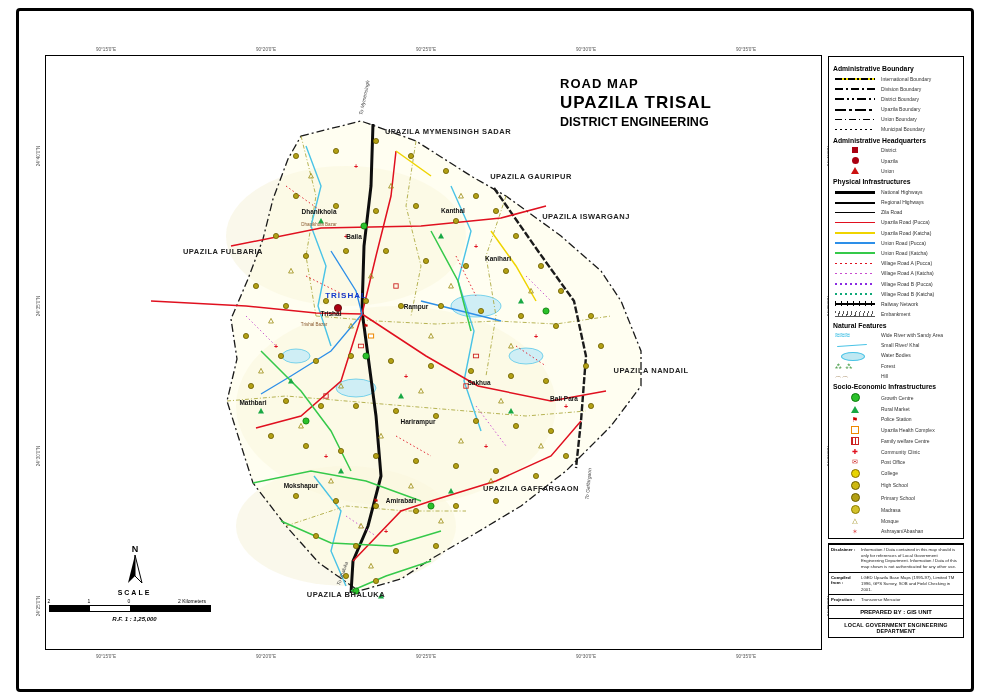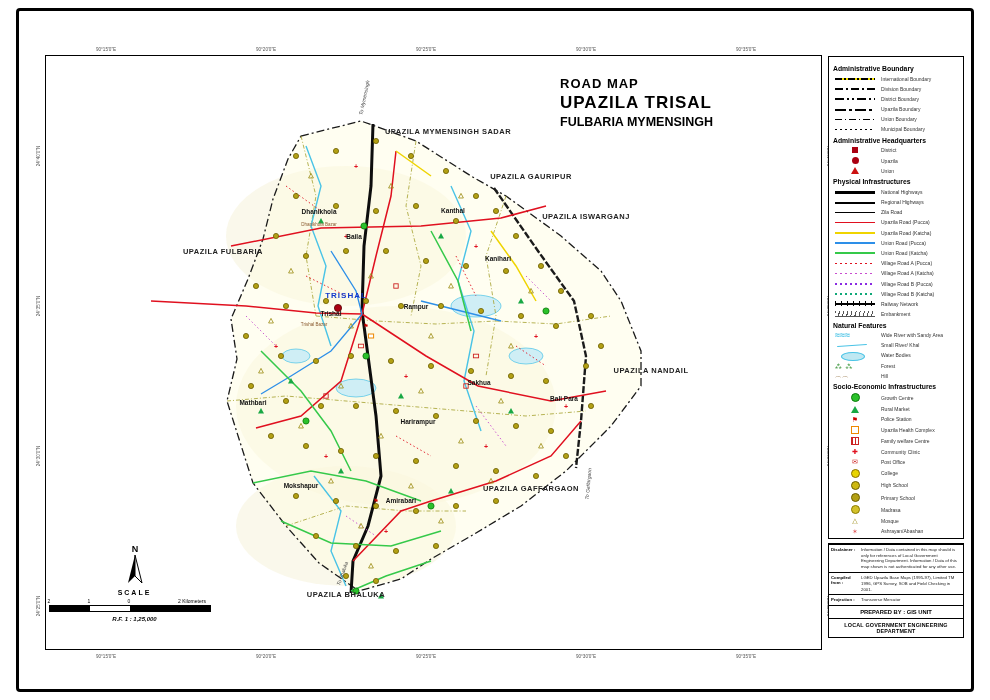--- a/index.html
+++ b/index.html
@@ -328,21 +328,21 @@
       <span class="tick l" style="top: 550px;">24°25'0"N</span>
       <span class="tick r" style="top: 100px;">24°40'0"N</span>
       <span class="tick r" style="top: 250px;">24°35'0"N</span>
       <span class="tick r" style="top: 400px;">24°30'0"N</span>
       <span class="tick r" style="top: 550px;">24°25'0"N</span>
     </div>
 
   <div id="title-block">
     <div class="t1">ROAD MAP</div>
     <div class="t2">UPAZILA TRISAL</div>
-    <div class="t3">FULBARIA MYMENSINGH</div>
+    <div class="t3">DISTRICT ENGINEERING</div>
   </div>
 
   <div id="scale-block">
     <svg id="north" width="30" height="44" viewBox="0 0 30 44">
       <text x="15" y="9" text-anchor="middle" font-size="9" font-weight="bold" font-family="Liberation Sans,sans-serif">N</text>
       <path d="M15,12 L8,40 L15,33 Z" fill="#000"></path>
       <path d="M15,12 L22,40 L15,33 Z" fill="#fff" stroke="#000" stroke-width="1"></path>
     </svg>
     <div id="scale-word">SCALE</div>
     <div id="bar-labels">

